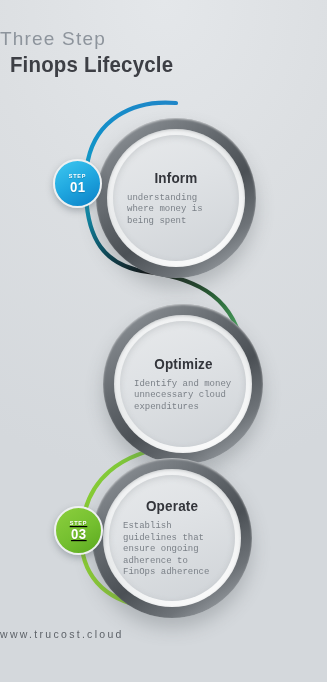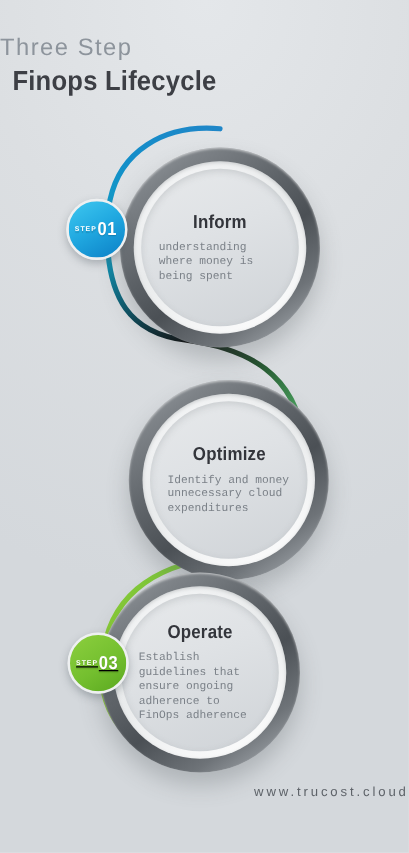--- a/index.html
+++ b/index.html
@@ -59,42 +59,42 @@
     font-size:15px;font-weight:700;color:#33353b;letter-spacing:0.2px;
     font-family:"Liberation Sans Narrow","Liberation Sans",sans-serif;
     transform:scaleX(0.9);
   }
   .face p{
     margin:0;font-size:9px;line-height:11.5px;color:#7b8188;font-weight:400;font-family:Liberation Mono, monospace;
   }
   
   .badge{
     position:absolute;width:45px;height:45px;border-radius:50%;
-    display:flex;flex-direction:row;align-items:center;justify-content:center;
+    display:flex;flex-direction:column;align-items:center;justify-content:center;
     box-shadow:0 3px 7px rgba(70,80,90,0.35);
     border:2px solid #eef0f1;
     z-index:6;
   }
   .badge .s{
     font-size:5.5px;font-weight:700;color:#ffffff;letter-spacing:0.8px;
     line-height:6px;text-shadow:0 1px 1px rgba(0,0,0,.18);
   }
   .badge .n{
     font-size:15px;font-weight:700;color:#ffffff;line-height:16px;
     letter-spacing:0.5px;
     font-family:"Liberation Sans Narrow","Liberation Sans",sans-serif;
     transform:scaleX(0.88);
     text-shadow:0 1px 1px rgba(0,0,0,.18);
   }
   .b1{background:linear-gradient(150deg,#3fc8f0 0%,#20a8e0 48%,#0b7fc6 100%);}
   .b2{background:linear-gradient(140deg,#13b7e0 0%,#2fc0a8 50%,#77c547 100%);}
   .b3{background:linear-gradient(145deg,#8ccf3e 0%,#74bf2f 55%,#5aa81f 100%);}
   
   .footer{
-    position:absolute;left:0;bottom:42px;width:327px;text-align:right;
+    position:absolute;left:0;bottom:42px;width:327px;text-align:left;
     font-size:10.5px;letter-spacing:2.3px;color:#5e6369;font-weight:400;
   }
 </style>
 </head>
 <body>
 
 <div id="stage">
 
   <svg id="arcs" viewBox="0 0 327 682">
     <defs>
@@ -144,21 +144,21 @@
 
   <div class="node" style="left:103px;top:304px;">
     <div class="ring"></div>
     <div class="ring2"></div>
     <div class="face">
       <h3>Optimize</h3>
       <p>Identify and money unnecessary cloud expenditures</p>
     </div>
   </div>
 
-  <div class="node" style="left:80px;top:458px;">
+  <div class="node" style="left:92px;top:458px;">
     <div class="ring"></div>
     <div class="ring2"></div>
     <div class="face">
       <h3>Operate</h3>
       <p>Establish guidelines that ensure ongoing adherence to FinOps adherence</p>
     </div>
   </div>
   <div class="badge b3" style="left:54px;top:506px;text-decoration:underline;">
     <span class="s">STEP</span>
     <span class="n">03</span>

